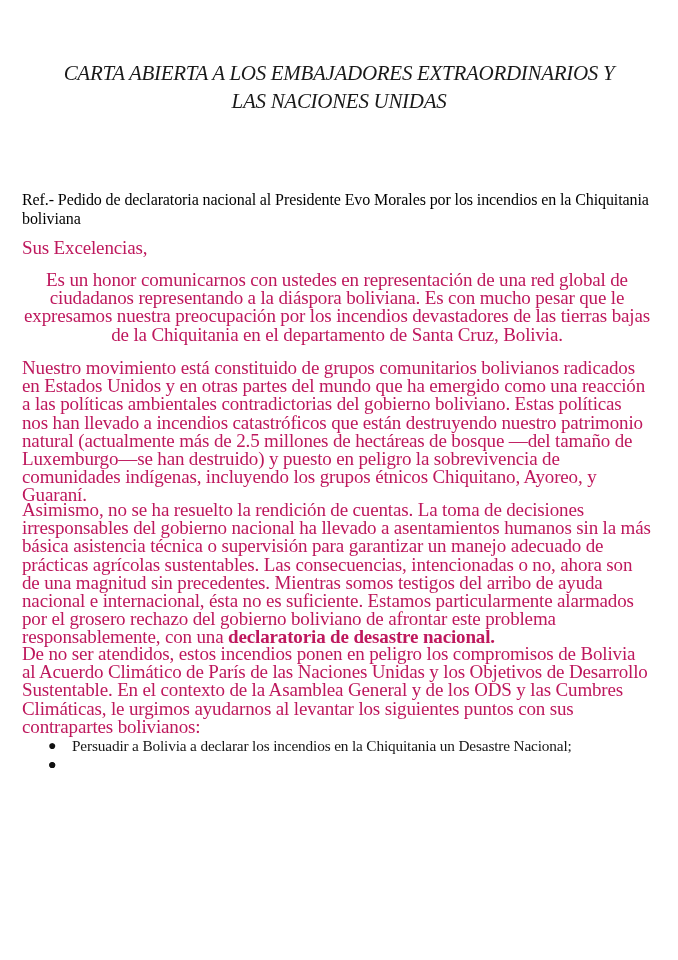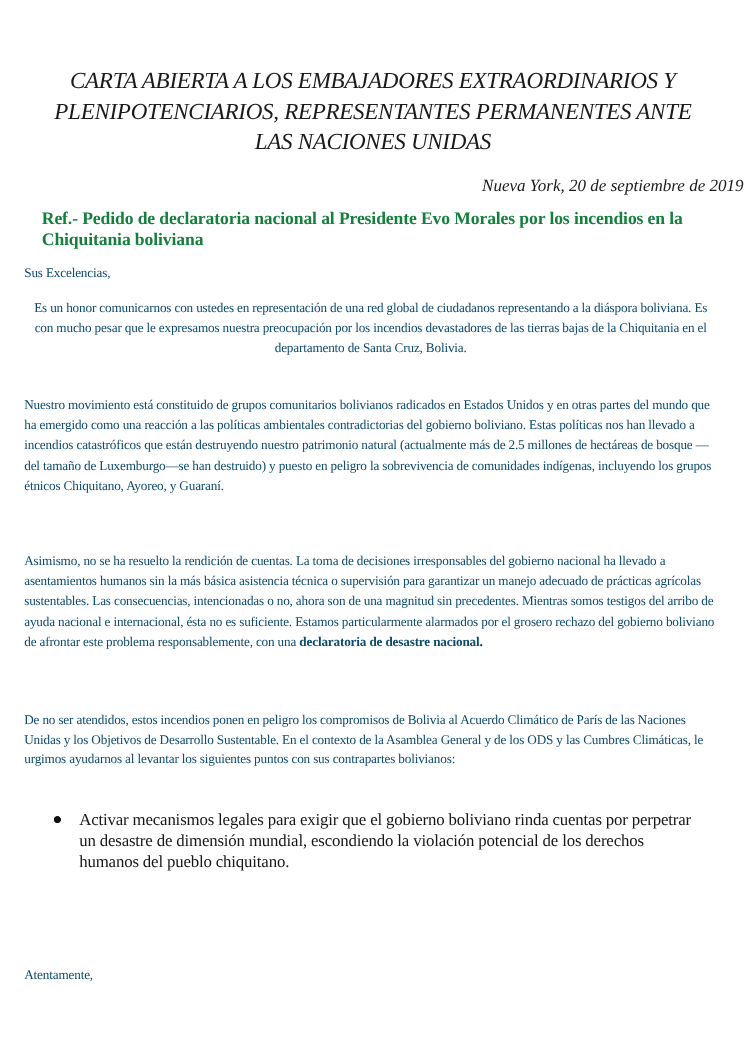--- a/index.html
+++ b/index.html
@@ -41,38 +41,38 @@
       position: absolute;
       right: 22px;
       top: 161px;
       font-style: italic;
       font-size: 15.5px;
       line-height: 18px;
       color: #1a1a1a;
     }
     .ref {
       position: absolute;
-      left: 38px;
+      left: 22px;
       top: 190px;
       width: 630px;
-      font-weight: bold;
+      font-weight: normal;
       font-size: 16px;
       line-height: 19px;
       letter-spacing: -0.1px;
-      color: #15803d;
+      color: #000000;
       margin: 0;
     }
     .para {
       position: absolute;
       left: 22px;
       width: 630px;
-      font-size: 12px;
+      font-size: 19px;
       line-height: 18.2px;
       letter-spacing: -0.15px;
-      color: #0c4a6e;
+      color: #be185d;
       margin: 0;
     }
     .para b { font-weight: bold; }
     .list {
       position: absolute;
       left: 0;
       top: 736px;
       width: 678px;
       margin: 0;
       padding: 0;
@@ -96,46 +96,43 @@
       color: #111;
     }
   </style>
 </head>
 <body>
 
 <div class="page">
 
   <h1 class="title">
     <span>CARTA ABIERTA A LOS EMBAJADORES EXTRAORDINARIOS Y</span>
-    <span>PLENIPOTENCIARIOS, REPRESENTANTES PERMANENTES ANTE</span>
     <span>LAS NACIONES UNIDAS</span>
   </h1>
 
-  <div class="date">Nueva York, 20 de septiembre de 2019</div>
 
   <p class="ref">Ref.- Pedido de declaratoria nacional al Presidente Evo Morales por los incendios en la Chiquitania boliviana</p>
 
   <p class="para" style="top:239px;">Sus Excelencias,</p>
 
   <p class="para" style="top:271px;text-align:center;">Es un honor comunicarnos con ustedes en representación de una red global de ciudadanos representando a la diáspora boliviana. Es con mucho pesar que le expresamos nuestra preocupación por los incendios devastadores de las tierras bajas de la Chiquitania en el departamento de Santa Cruz, Bolivia.</p>
 
   <p class="para" style="top:359px;">Nuestro movimiento está constituido de grupos comunitarios bolivianos radicados en Estados Unidos y en otras partes del mundo que ha emergido como una reacción a las políticas ambientales contradictorias del gobierno boliviano. Estas políticas nos han llevado a incendios catastróficos que están destruyendo nuestro patrimonio natural (actualmente más de 2.5 millones de hectáreas de bosque —del tamaño de Luxemburgo—se han destruido) y puesto en peligro la sobrevivencia de comunidades indígenas, incluyendo los grupos étnicos Chiquitano, Ayoreo, y Guaraní.</p>
 
   <p class="para" style="top:501px;"><span>Asimismo, no se ha resuelto la rendición de cuentas. La toma de decisiones irresponsables del gobierno nacional ha llevado a asentamientos humanos sin la más básica asistencia técnica o supervisión para garantizar un manejo adecuado de prácticas agrícolas sustentables. Las consecuencias, intencionadas o no, ahora son de una magnitud sin precedentes. Mientras somos testigos del arribo de ayuda nacional e internacional, ésta no es suficiente. Estamos particularmente alarmados por el grosero rechazo del gobierno boliviano de afrontar este problema responsablemente, con una </span><b>declaratoria de desastre nacional.</b></p>
 
   <p class="para" style="top:645px;">De no ser atendidos, estos incendios ponen en peligro los compromisos de Bolivia al Acuerdo Climático de París de las Naciones Unidas y los Objetivos de Desarrollo Sustentable. En el contexto de la Asamblea General y de los ODS y las Cumbres Climáticas, le urgimos ayudarnos al levantar los siguientes puntos con sus contrapartes bolivianos:</p>
 
   <ul class="list">
     <li>
       <span class="bullet">●</span>
+      <span>Persuadir a Bolivia a declarar los incendios en la Chiquitania un Desastre Nacional;</span>
     </li>
     <li>
       <span class="bullet">●</span>
     </li>
     <li>
       <span class="bullet">●</span>
-      <span>Activar mecanismos legales para exigir que el gobierno boliviano rinda cuentas por perpetrar un desastre de dimensión mundial, escondiendo la violación potencial de los derechos humanos del pueblo chiquitano.</span>
     </li>
   </ul>
 
-  <p class="para" style="top:877px;">Atentamente,</p>
 
 </div>
 
 </body></html>

